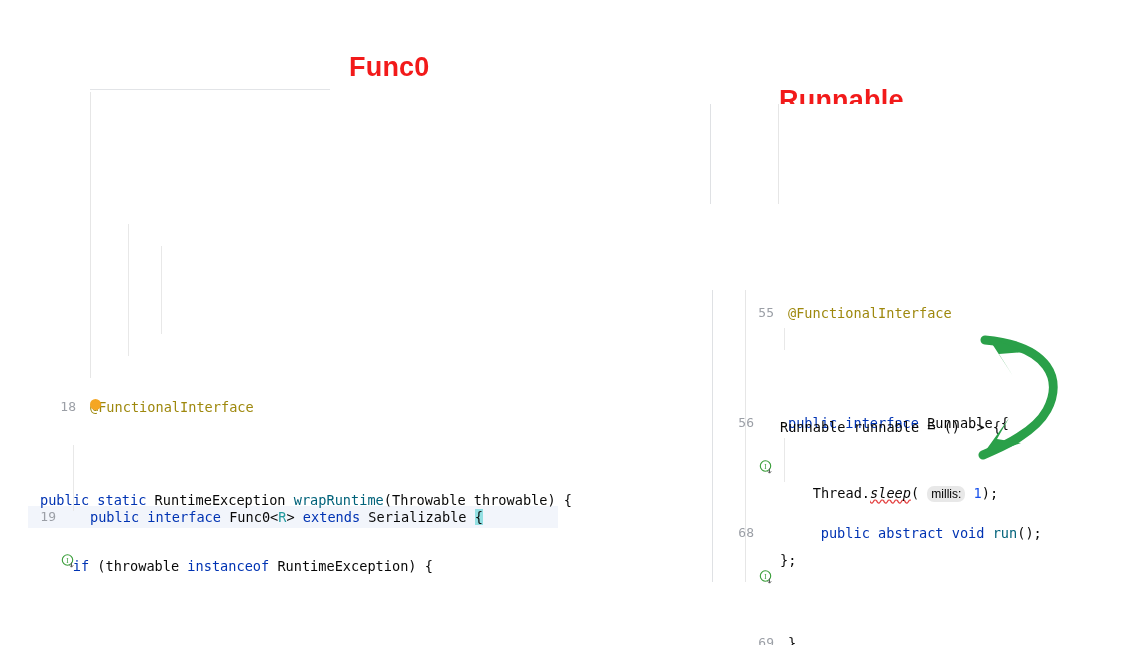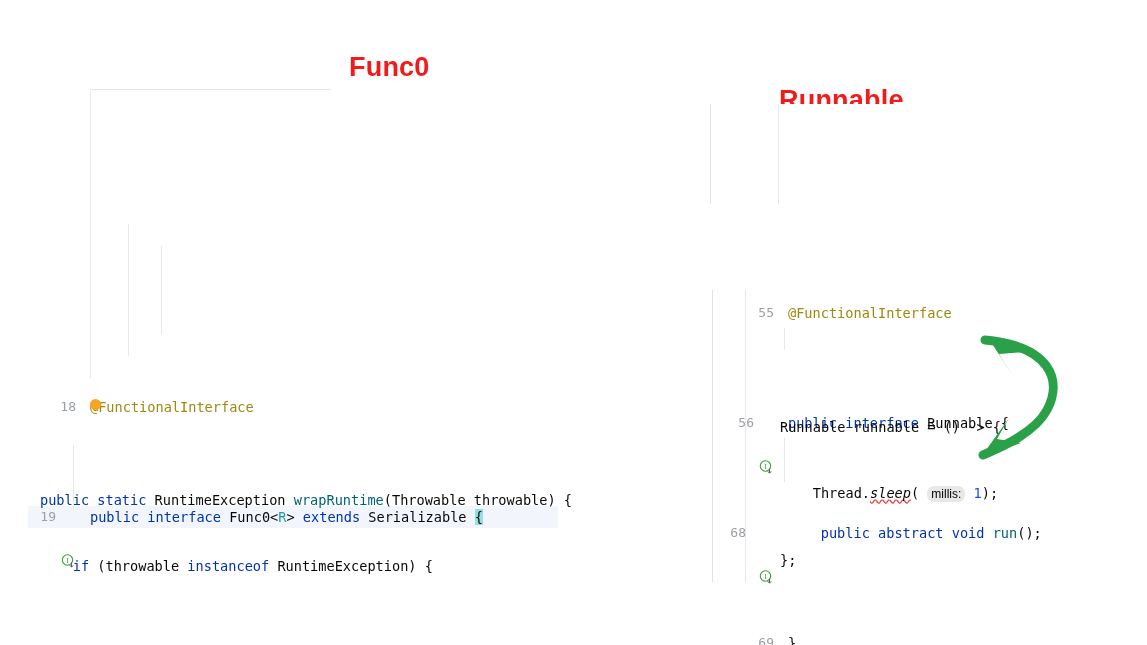--- a/index.html
+++ b/index.html
@@ -252,21 +252,21 @@
           <text x="6.5" y="9" font-size="7" fill="#3a9e3a" text-anchor="middle" font-family="DejaVu Serif, serif">I</text>
           <path d="M10.5 8.5 L10.5 13 M8.8 11.3 L10.5 13.2 L12.2 11.3" fill="none" stroke="#5a5a5a" stroke-width="1"></path>
         </svg>
       </span>
     </div>
     <div class="code"><span class="kw">public</span> <span class="kw">interface</span> <span class="plain">Runnable {</span></div>
   </div>
 
   
   <div class="row">
-    <div class="gutter" style="width:68px;min-width:68px;gap:8px;">
+    <div class="gutter" style="width:68px;min-width:68px;">
       <span class="lnum">68</span>
       <span class="impl-icon">
         <svg width="15" height="15" viewBox="0 0 15 15">
           <circle cx="6.5" cy="6" r="5.2" fill="none" stroke="#3a9e3a" stroke-width="1.1"></circle>
           <text x="6.5" y="9" font-size="7" fill="#3a9e3a" text-anchor="middle" font-family="DejaVu Serif, serif">I</text>
           <path d="M10.5 8.5 L10.5 13 M8.8 11.3 L10.5 13.2 L12.2 11.3" fill="none" stroke="#5a5a5a" stroke-width="1"></path>
         </svg>
       </span>
     </div>
     <div class="code">    <span class="kw">public</span> <span class="kw">abstract</span> <span class="kw">void</span> <span class="mth">run</span><span class="plain">();</span></div>

